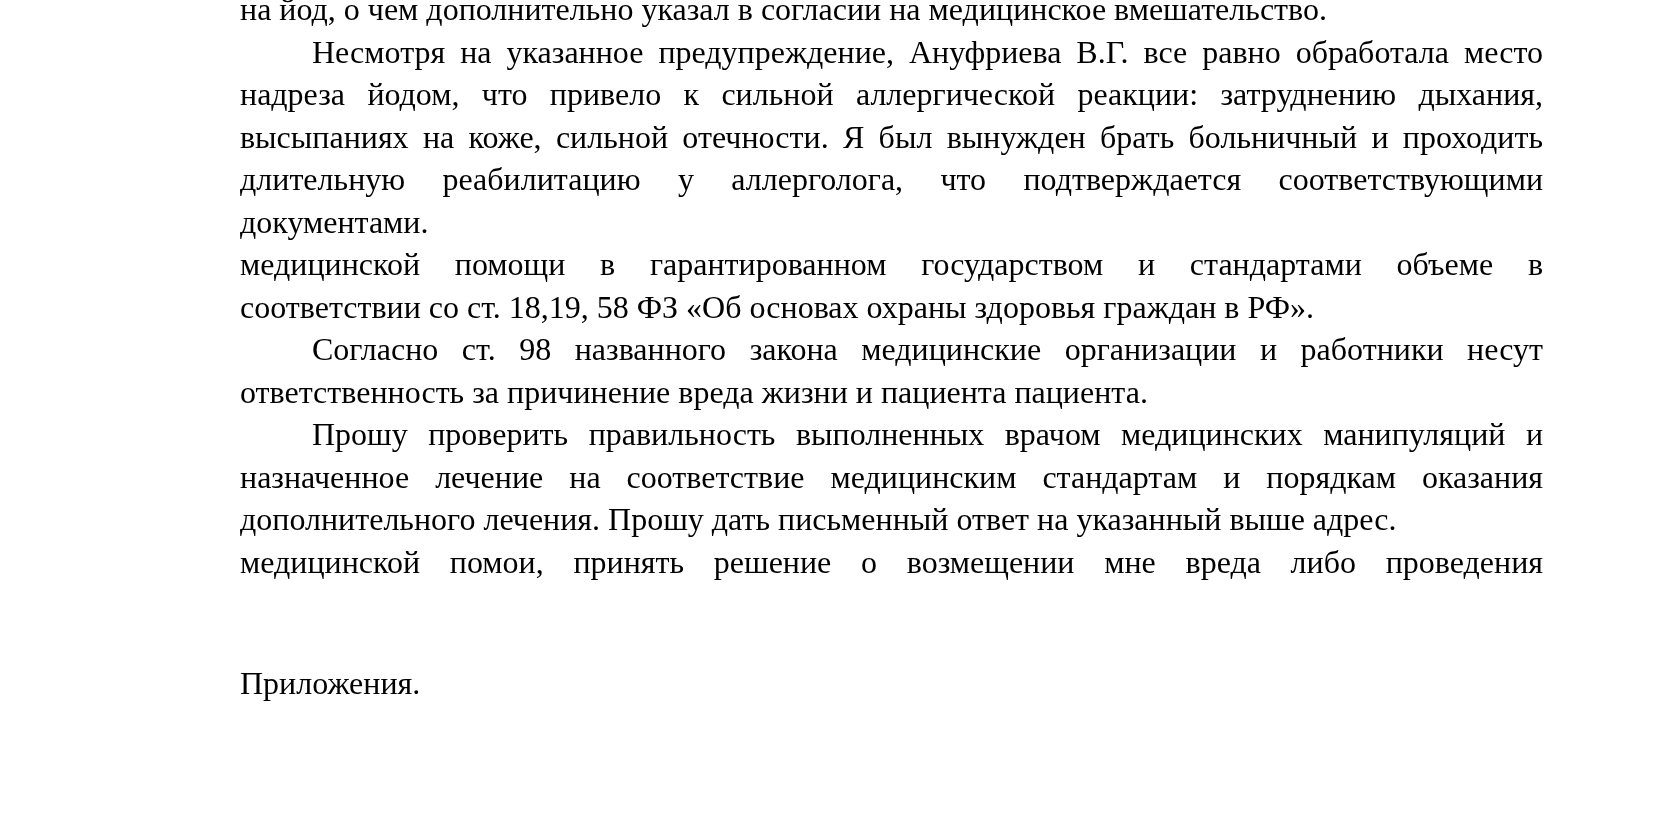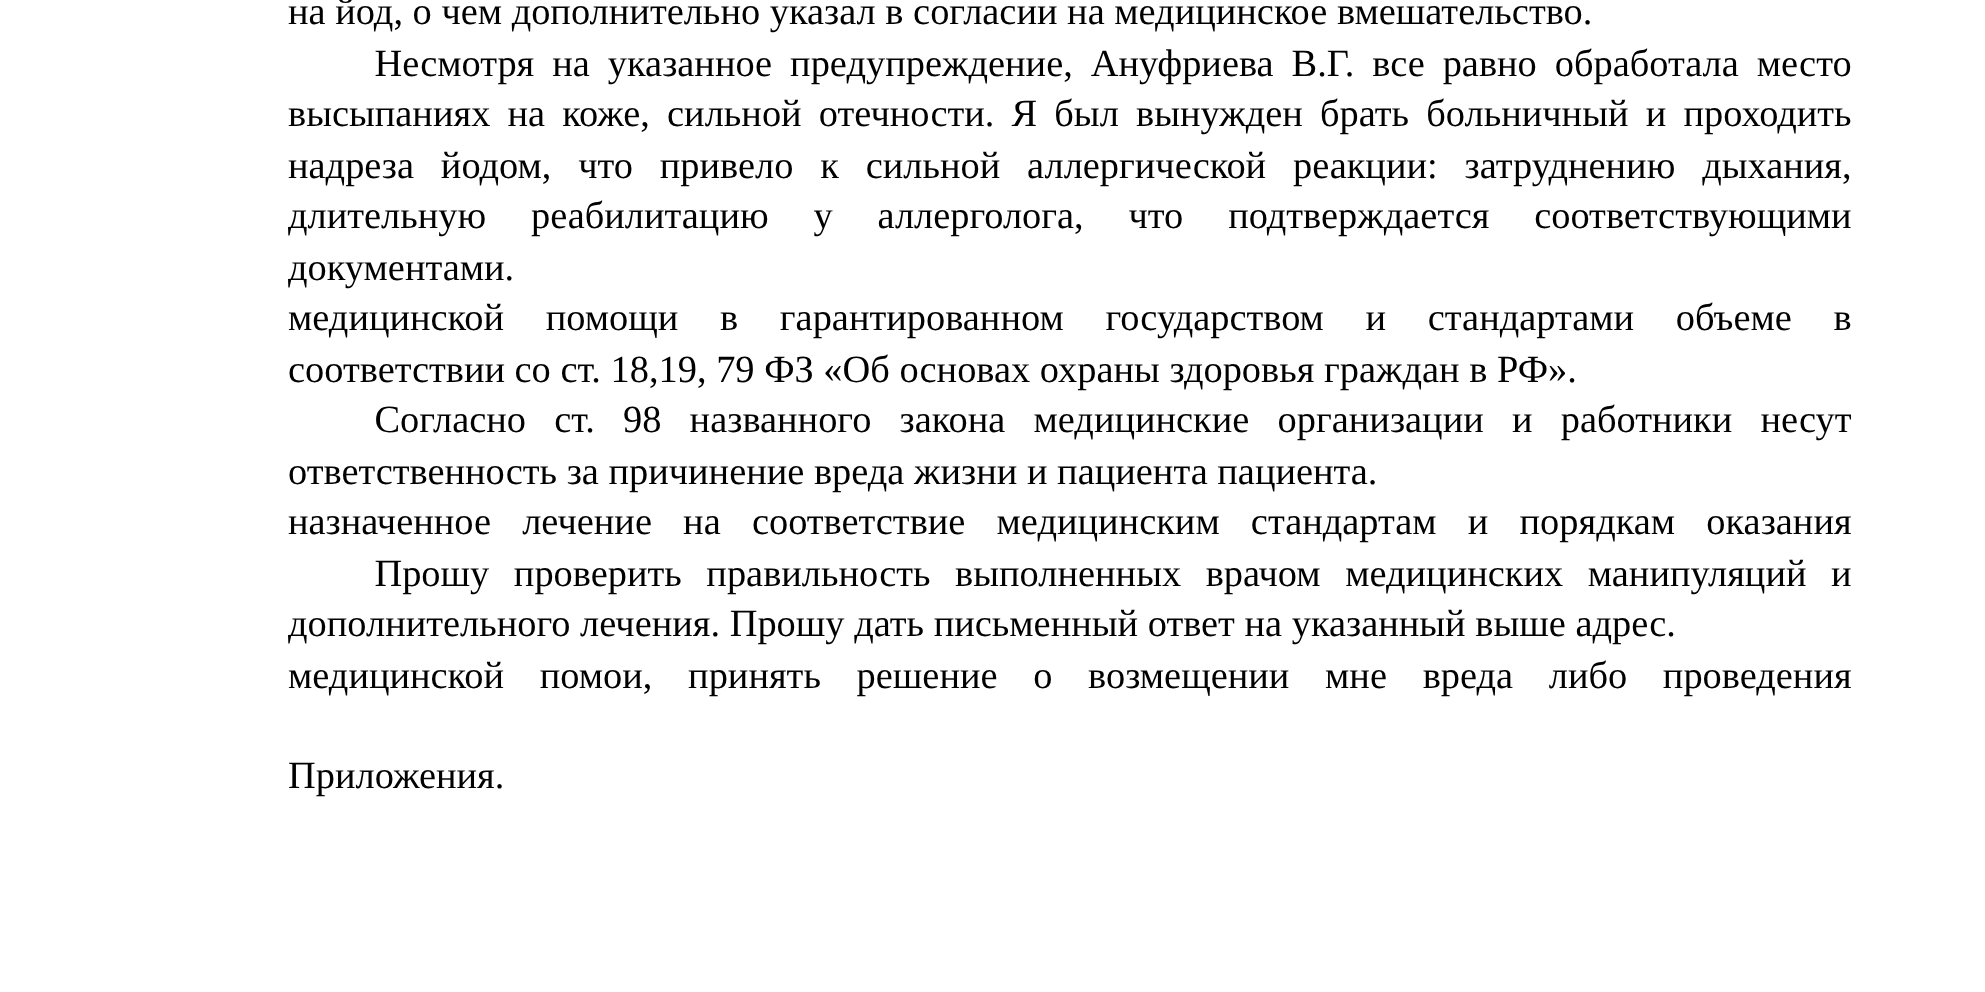--- a/index.html
+++ b/index.html
@@ -33,47 +33,47 @@
   }
   .line.last {
     text-align-last: left;
   }
   .line.indent {
     text-indent: 72px;
   }
   .para {
   }
   .attach {
-    margin-top: 42px;
+    margin-top: 79px;
   }
 </style>
 </head>
 <body>
 
 <div class="page">
   <div class="doc">
     <div class="line last">на йод, о чем дополнительно указал в согласии на медицинское вмешательство.</div>
     <div id="paragraphs">
         <div class="para">
           <div class="line indent">Несмотря на указанное предупреждение, Ануфриева В.Г. все равно обработала место</div>
+          <div class="line">надреза йодом, что привело к сильной аллергической реакции: затруднению дыхания,</div>
           <div class="line">высыпаниях на коже, сильной отечности. Я был вынужден брать больничный и проходить</div>
-          <div class="line">надреза йодом, что привело к сильной аллергической реакции: затруднению дыхания,</div>
           <div class="line">длительную реабилитацию у аллерголога, что подтверждается соответствующими</div>
           <div class="line last">документами.</div>
         </div>
         <div class="para">
           <div class="line">медицинской помощи в гарантированном государством и стандартами объеме в</div>
-          <div class="line last">соответствии со ст. 18,19, 79 ФЗ «Об основах охраны здоровья граждан в РФ».</div>
+          <div class="line last">соответствии со ст. 18,19, 58 ФЗ «Об основах охраны здоровья граждан в РФ».</div>
         </div>
         <div class="para">
           <div class="line indent">Согласно ст. 98 названного закона медицинские организации и работники несут</div>
           <div class="line last">ответственность за причинение вреда жизни и пациента пациента.</div>
         </div>
         <div class="para">
+          <div class="line indent">Прошу проверить правильность выполненных врачом медицинских манипуляций и</div>
           <div class="line">назначенное лечение на соответствие медицинским стандартам и порядкам оказания</div>
-          <div class="line indent">Прошу проверить правильность выполненных врачом медицинских манипуляций и</div>
           <div class="line last">дополнительного лечения. Прошу дать письменный ответ на указанный выше адрес.</div>
           <div class="line">медицинской помои, принять решение о возмещении мне вреда либо проведения</div>
         </div>
       </div>
     <div class="line last attach">Приложения.</div>
   </div>
 </div>
 
 </body></html>

